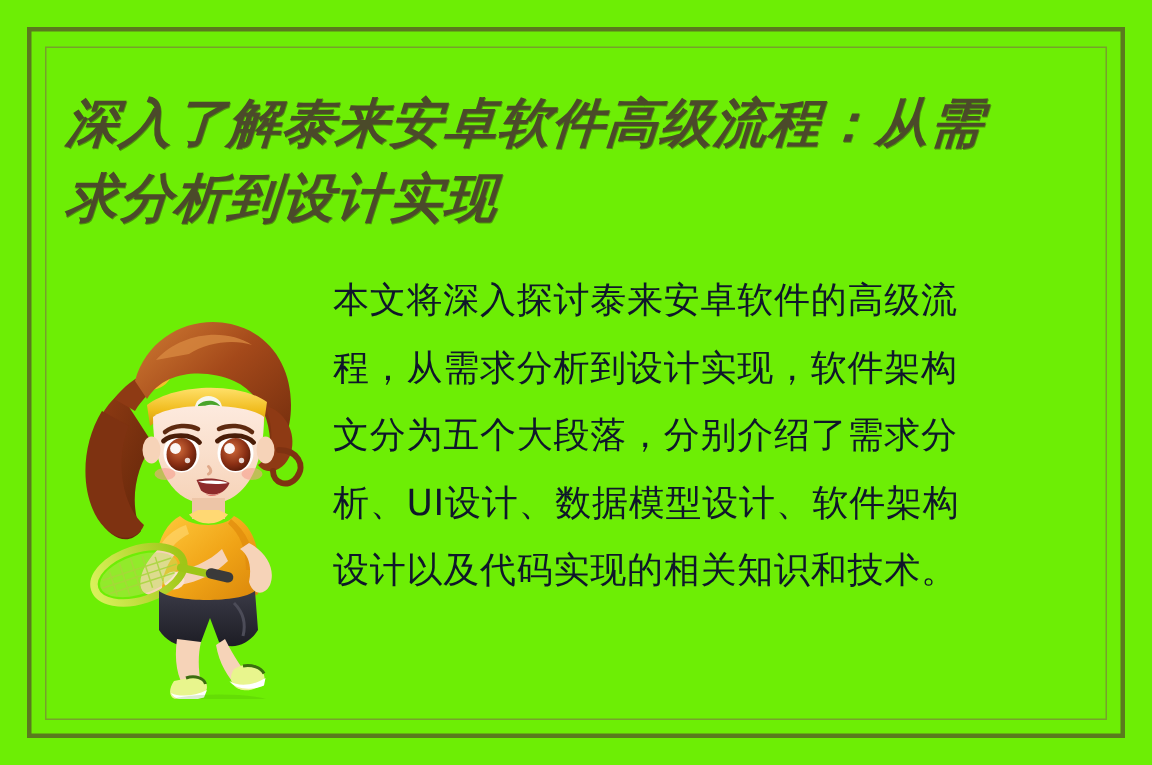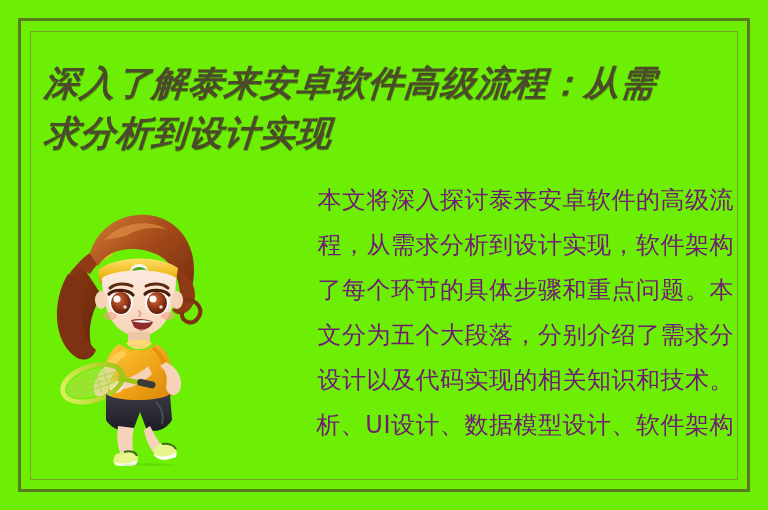--- a/index.html
+++ b/index.html
@@ -71,23 +71,22 @@
     position: absolute;
     left: 222px;
     top: 178px;
     width: 512px;
   }
   .body-line {
     font-family: "DejaVu Sans", "Liberation Sans", sans-serif;
     font-size: 24px;
     line-height: 45px;
     letter-spacing: 0.5px;
-    color: #701a75;
+    color: #0f172a;
     white-space: nowrap;
-    text-align: right;
   }
 
   
   .illustration {
     position: absolute;
     left: 46px;
     top: 196px;
     width: 180px;
     height: 270px;
   }
@@ -106,24 +105,23 @@
   <div class="frame-inner"></div>
 
   <div class="title-block">
     <div class="title-line">深入了解泰来安卓软件高级流程：从需</div>
     <div class="title-line">求分析到设计实现</div>
   </div>
 
   <div class="body-block">
     <div class="body-line">本文将深入探讨泰来安卓软件的高级流</div>
     <div class="body-line">程，从需求分析到设计实现，软件架构</div>
-    <div class="body-line">了每个环节的具体步骤和重点问题。本</div>
     <div class="body-line">文分为五个大段落，分别介绍了需求分</div>
+    <div class="body-line">析、UI设计、数据模型设计、软件架构</div>
     <div class="body-line">设计以及代码实现的相关知识和技术。</div>
-    <div class="body-line">析、UI设计、数据模型设计、软件架构</div>
   </div>
 
   <div class="illustration">
     <svg viewBox="0 0 180 270" xmlns="http://www.w3.org/2000/svg">
       <defs>
         <linearGradient id="hairG" x1="0" y1="0" x2="1" y2="1">
           <stop offset="0%" stop-color="#d07c33"></stop>
           <stop offset="45%" stop-color="#a4491a"></stop>
           <stop offset="100%" stop-color="#6e2a0c"></stop>
         </linearGradient>

